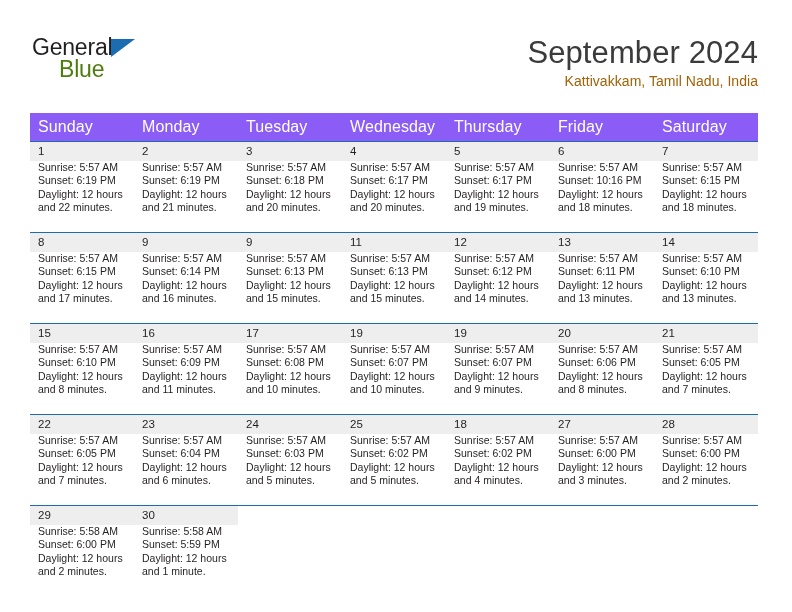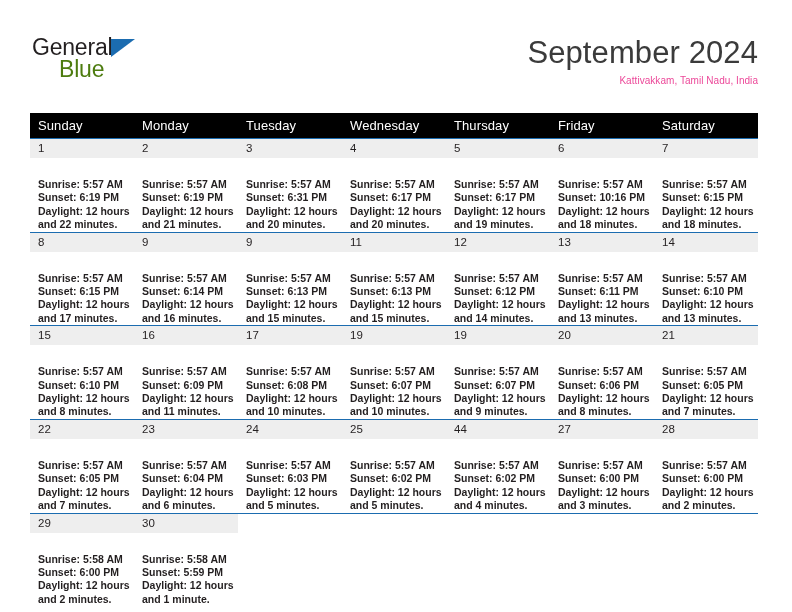--- a/index.html
+++ b/index.html
@@ -75,40 +75,40 @@
   }
   .cal-title {
     font-size: 31px;
     color: #3b3b3b;
     font-weight: normal;
     letter-spacing: 0.1px;
     margin: 0;
     line-height: 34px;
   }
   .cal-location {
-    font-size: 10px;
-    color: #ec4899;
+    font-size: 14px;
+    color: #a16207;
     margin: 0;
     line-height: 22px;
     letter-spacing: 0.05px;
   }
 
   
   .calendar {
     position: absolute;
     left: 30px;
     top: 105px;
     width: 728px;
     border-collapse: collapse;
     table-layout: fixed;
   }
   .calendar th {
-    background: #000000;
+    background: #8b5cf6;
     color: #ffffff;
-    font-size: 13px;
+    font-size: 16px;
     font-weight: normal;
     text-align: left;
     padding: 5px 0 5px 8px;
     height: 11px;
     letter-spacing: 0.1px;
   }
   .calendar col { width: 104px; }
 
   .daycell {
     vertical-align: top;
@@ -121,25 +121,24 @@
   .daynum {
     background: #eeeeee;
     font-size: 11.5px;
     color: #231f20;
     padding: 3px 0 3px 8px;
     line-height: 13px;
     height: 13px;
   }
   .daycell.empty .daynum { background: #ffffff; }
   .dayinfo {
-    padding: 20px 6px 0 8px;
+    padding: 0 6px 0 8px;
     font-size: 10.5px;
     line-height: 13.4px;
     color: #231f20;
-    font-weight: bold;
   }
   .dayinfo div { white-space: nowrap; }
 </style>
 </head>
 <body>
 
 <div class="page">
 
   <div class="top-bar">
 
@@ -194,21 +193,21 @@
               <div>Sunrise: 5:57 AM</div>
               <div>Sunset: 6:19 PM</div>
               <div>Daylight: 12 hours</div>
               <div>and 21 minutes.</div>
             </div>
           </td>
           <td class="daycell">
             <div class="daynum">3</div>
             <div class="dayinfo">
               <div>Sunrise: 5:57 AM</div>
-              <div>Sunset: 6:31 PM</div>
+              <div>Sunset: 6:18 PM</div>
               <div>Daylight: 12 hours</div>
               <div>and 20 minutes.</div>
             </div>
           </td>
           <td class="daycell">
             <div class="daynum">4</div>
             <div class="dayinfo">
               <div>Sunrise: 5:57 AM</div>
               <div>Sunset: 6:17 PM</div>
               <div>Daylight: 12 hours</div>
@@ -404,21 +403,21 @@
           <td class="daycell">
             <div class="daynum">25</div>
             <div class="dayinfo">
               <div>Sunrise: 5:57 AM</div>
               <div>Sunset: 6:02 PM</div>
               <div>Daylight: 12 hours</div>
               <div>and 5 minutes.</div>
             </div>
           </td>
           <td class="daycell">
-            <div class="daynum">44</div>
+            <div class="daynum">18</div>
             <div class="dayinfo">
               <div>Sunrise: 5:57 AM</div>
               <div>Sunset: 6:02 PM</div>
               <div>Daylight: 12 hours</div>
               <div>and 4 minutes.</div>
             </div>
           </td>
           <td class="daycell">
             <div class="daynum">27</div>
             <div class="dayinfo">

